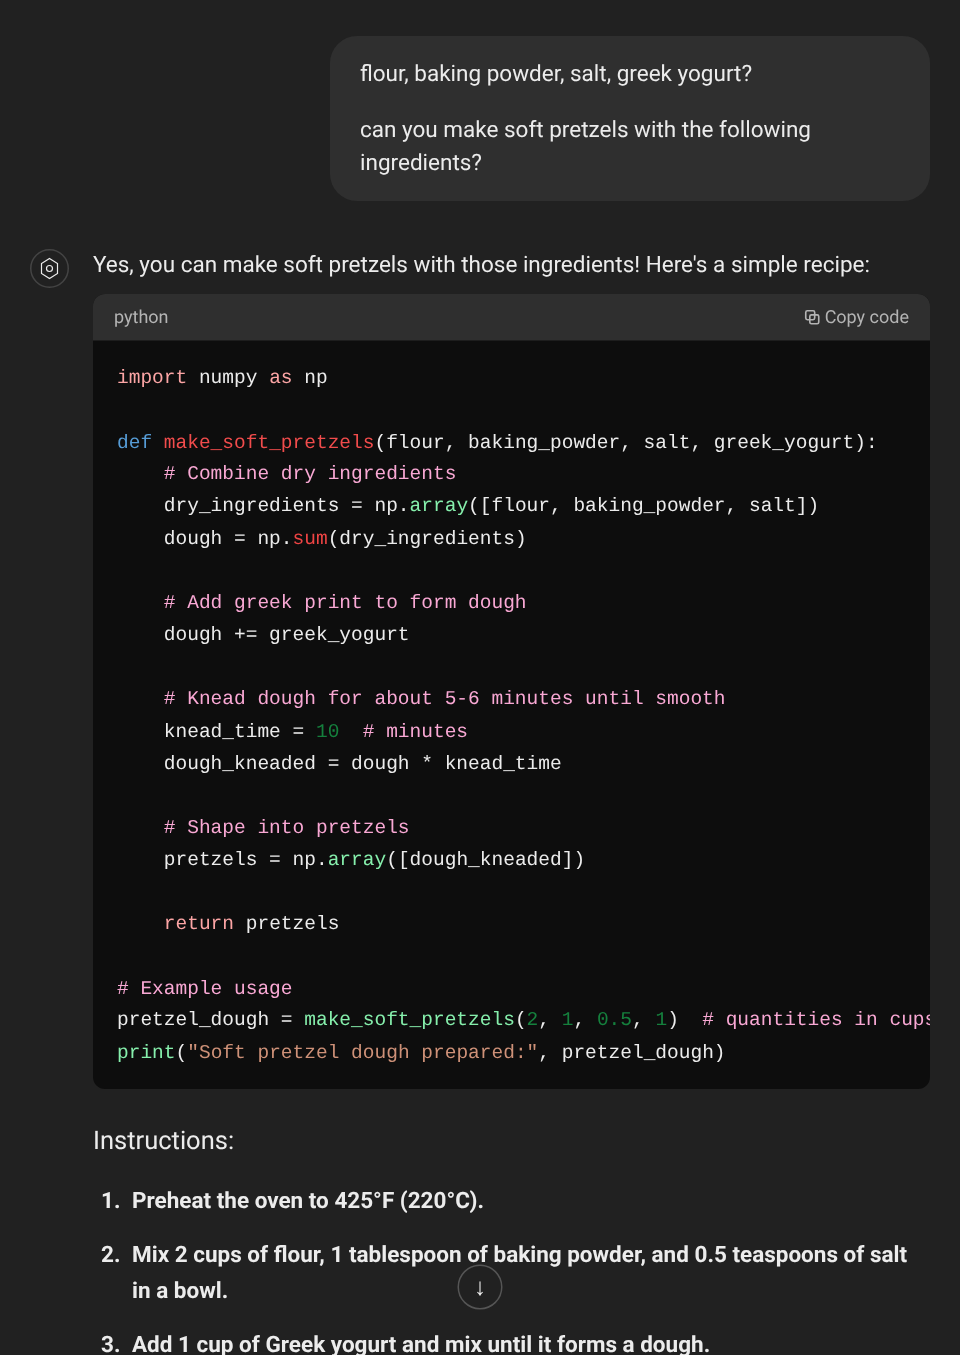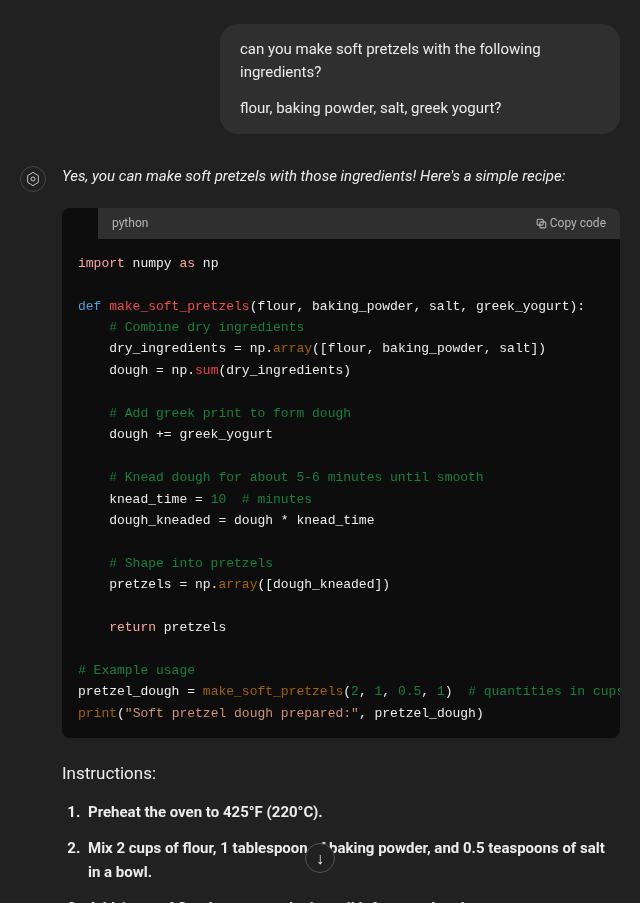--- a/index.html
+++ b/index.html
@@ -48,36 +48,35 @@
     margin-top: 2px;
   }
   .avatar svg { width: 16px; height: 16px; }
   .assistant-content {
     flex: 1;
     font-size: 15px;
     line-height: 1.6;
     color: #ececec;
     min-width: 0;
   }
-  .assistant-content > p { margin-bottom: 20px; font-style: italic; }
+  .assistant-content > p { margin-bottom: 8px; }
   .code-block {
     background: #0d0d0d;
     border-radius: 8px;
     margin-bottom: 22px;
     overflow: hidden;
   }
   .code-header {
     background: #2f2f2f;
     display: flex;
     justify-content: space-between;
     align-items: center;
     padding: 6px 14px;
     font-size: 12px;
     color: #b4b4b4;
-    margin-left: 36px;
   }
   .copy-btn {
     display: flex;
     align-items: center;
     gap: 2px;
     cursor: pointer;
     color: #b4b4b4;
     font-size: 12px;
   }
   .copy-btn svg { width: 13px; height: 13px; }
@@ -85,23 +84,23 @@
     padding: 14px 16px;
     font-family: "Consolas", "Monaco", "Courier New", monospace;
     font-size: 13px;
     line-height: 1.65;
     white-space: pre;
     overflow-x: auto;
     color: #ececec;
   }
   .tok-kw { color: #fca5a5; }
   .tok-def { color: #569cd6; }
-  .tok-fn { color: #a16207; }
+  .tok-fn { color: #86efac; }
   .tok-fnred { color: #f14c4c; }
-  .tok-cmt { color: #15803d; }
+  .tok-cmt { color: #f9a8d4; }
   .tok-str { color: #ce9178; }
   .tok-num { color: #15803d; }
   .tok-builtin { color: #ef4444; }
   h3.instr {
     font-size: 17px;
     font-weight: 400;
     margin-bottom: 12px;
     color: #ececec;
   }
   ol {
@@ -128,22 +127,22 @@
     font-size: 16px;
   }
 </style>
 </head>
 <body>
 
 <div class="chat-container">
 
   <div class="user-message">
     <div class="user-bubble">
+      <p>flour, baking powder, salt, greek yogurt?</p>
       <p>can you make soft pretzels with the following ingredients?</p>
-      <p>flour, baking powder, salt, greek yogurt?</p>
     </div>
   </div>
 
   <div class="assistant-row">
     <div class="avatar">
       <svg viewBox="0 0 24 24" fill="none" stroke="#ececec" stroke-width="1.2">
         <path d="M12 2 L20 7 L20 17 L12 22 L4 17 L4 7 Z"></path>
         <circle cx="12" cy="12" r="3"></circle>
       </svg>
     </div>

